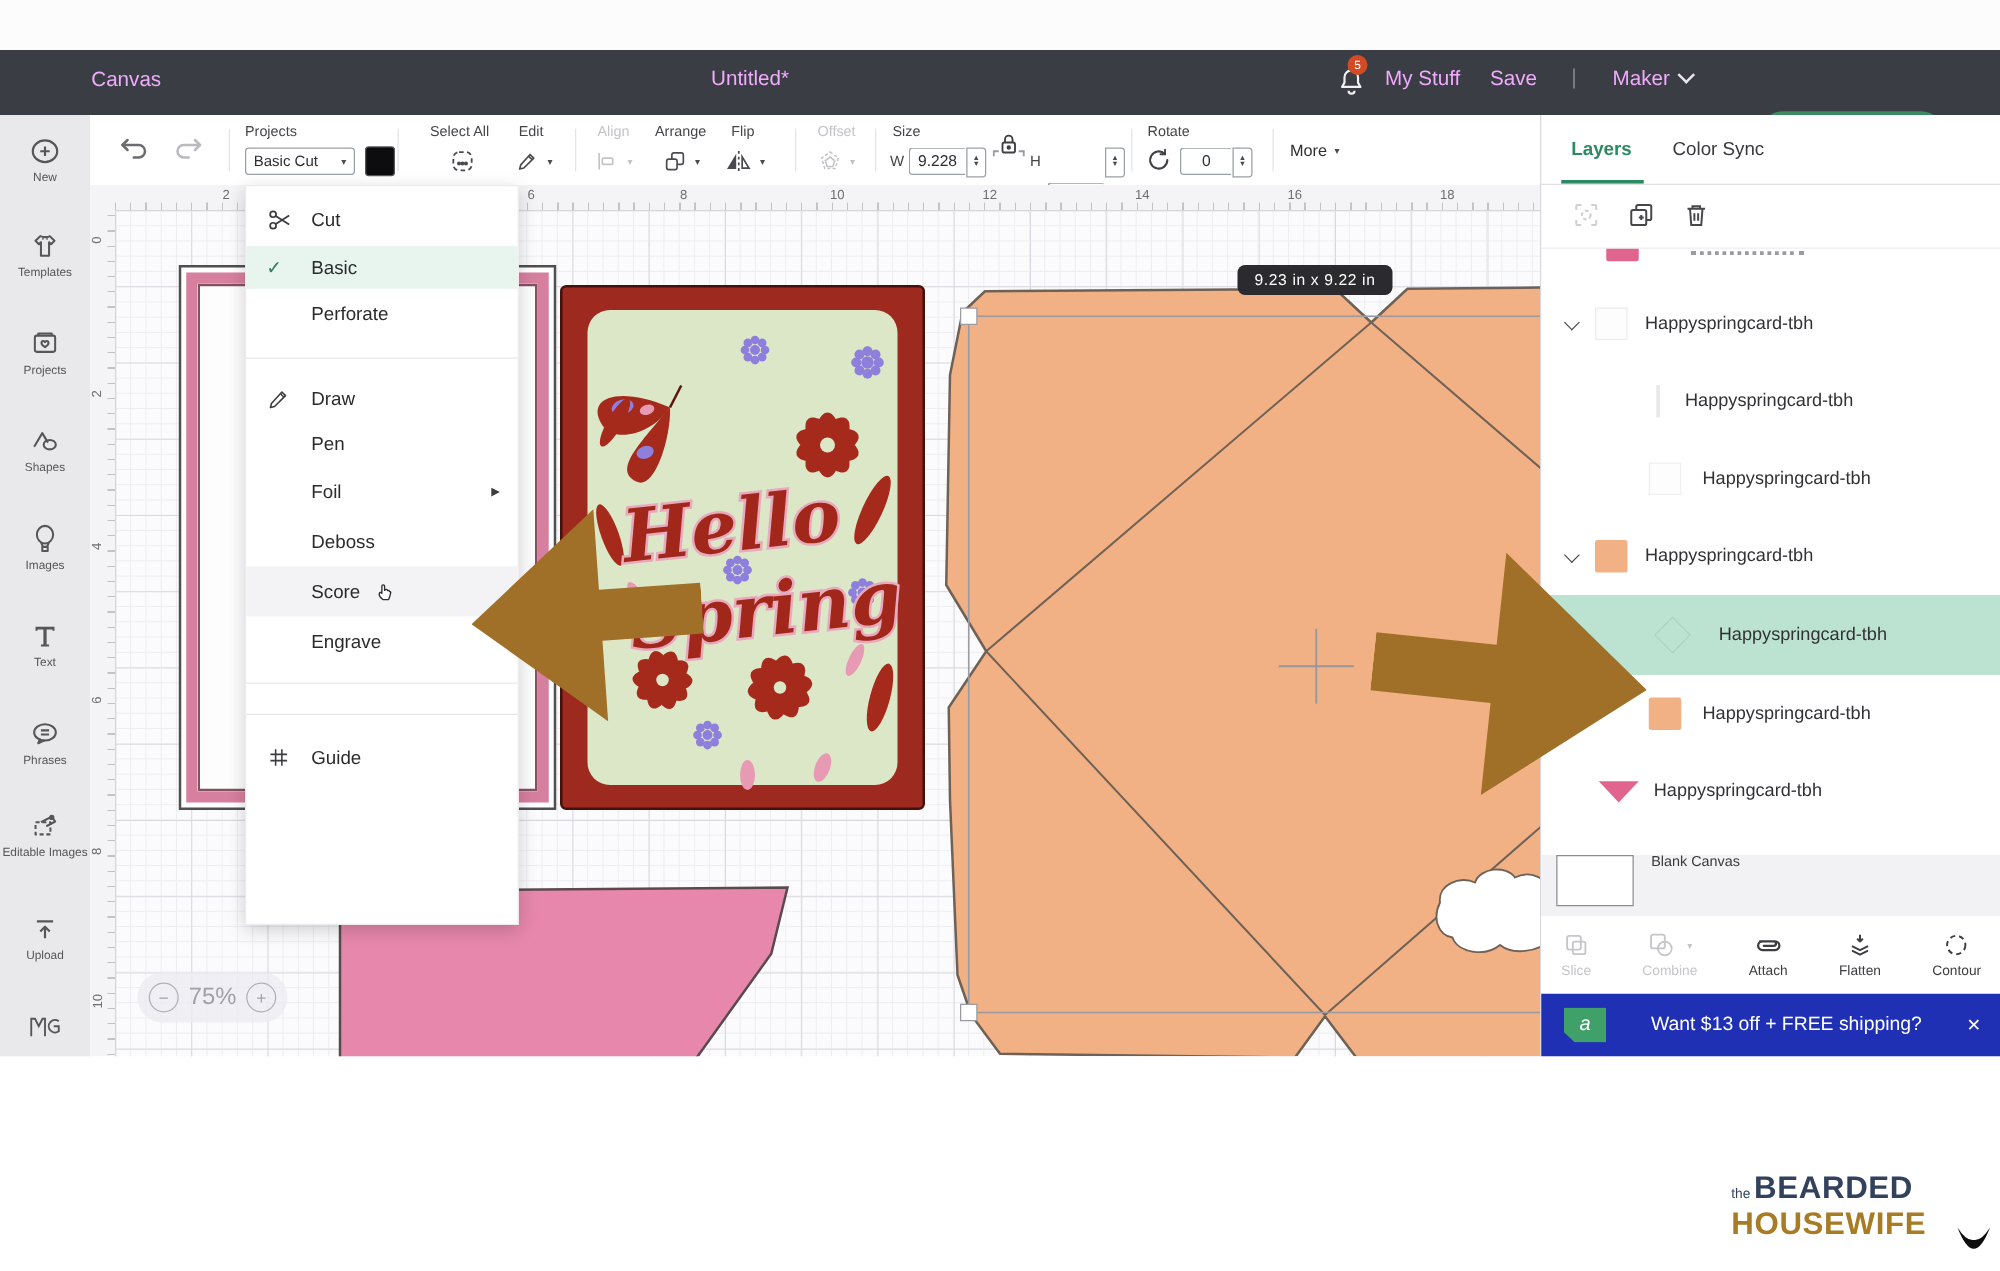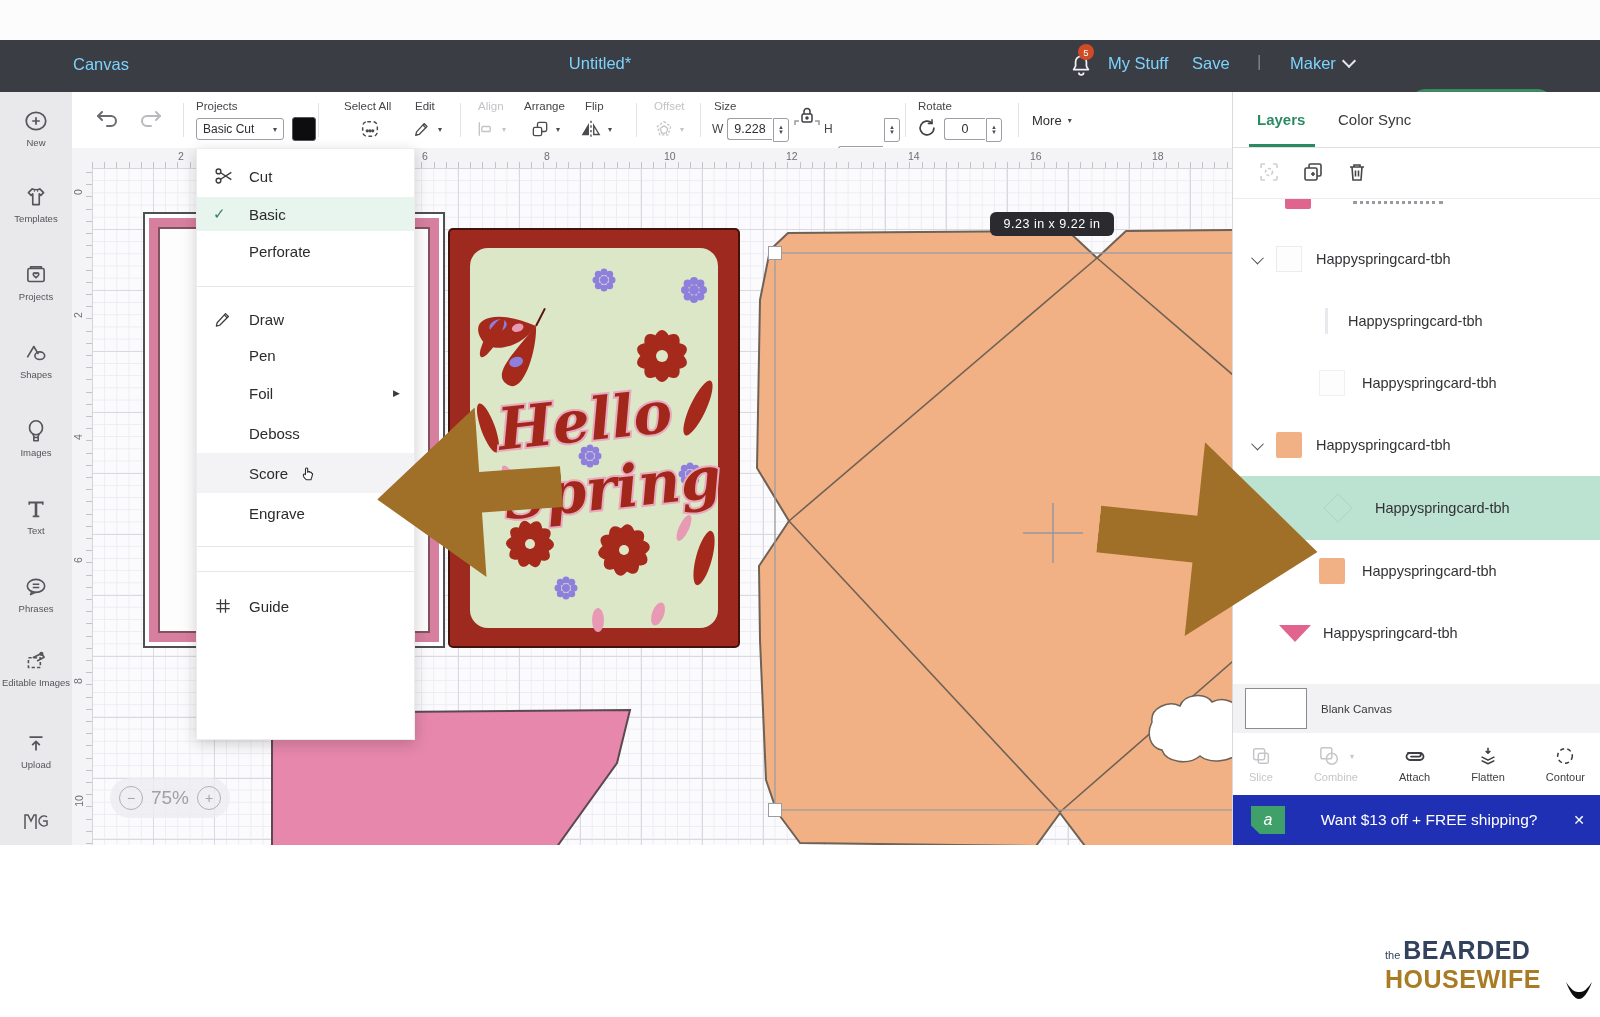--- a/index.html
+++ b/index.html
@@ -4,21 +4,21 @@
 <style>
   html,body{margin:0;padding:0;background:#fff}
   .screen{position:relative;width:1600px;height:1017px;overflow:hidden;background:#fff;font-family:"Liberation Sans",sans-serif}
   .abs{position:absolute}
   svg{display:block}
   
   .topstrip{left:0;top:0;width:1600px;height:40px;background:#fdfcfd}
   .header{left:0;top:40px;width:1600px;height:52px;background:#3a3d44;color:#f2f2f4}
   .hbar{width:26px;height:3px;background:#fff;border-radius:2px;margin:4px 0}
   .hbtn{left:18px;top:56px;cursor:pointer}
-  .htxt{font-size:16.5px;color:#7dd3fc}
+  .htxt{font-size:16.5px;color:#f0abfc}
   .makeit{left:1409px;top:49px;width:145px;height:34px;background:#3c8a61;border-radius:17px;color:#fff;font-size:13.5px;display:flex;align-items:center;justify-content:center;cursor:pointer}
   .badge{position:absolute;left:10px;top:-8px;width:16px;height:16px;border-radius:8px;background:#d14b27;color:#fff;font-size:9.5px;display:flex;align-items:center;justify-content:center}
   .chev{display:inline-block;width:8px;height:8px;border-right:2px solid #e8e8ea;border-bottom:2px solid #e8e8ea;transform:rotate(45deg);margin-left:8px;margin-bottom:3px}
   
   .sidebar{left:0;top:92px;width:72px;height:753px;background:#e9e8ea;border-right:1px solid #d9d9dd}
   .sbi{position:absolute;left:0;width:72px;text-align:center;color:#55555a;font-size:9.5px;cursor:pointer}
   .sbi svg{margin:0 auto 3px auto}
   
   .toolbar{left:72px;top:92px;width:1160px;height:56px;background:#fff;border-bottom:1px solid #e0e0e4}
   .tlab{position:absolute;top:8px;font-size:11.5px;color:#45454a;white-space:nowrap}
@@ -611,21 +611,21 @@
     </div>
     <div class="lrow" style="top:448px;height:62px">
       <div class="sw" style="width:26px;height:26px;margin-left:86px;background:#f2b184;border-radius:2px"></div>
       <span style="margin-left:17px">Happyspringcard-tbh</span>
     </div>
     <div class="lrow" style="top:510px;height:62px">
       <div style="margin-left:46px;width:0;height:0;border-left:16px solid transparent;border-right:16px solid transparent;border-top:17px solid #e0648e"></div>
       <span style="margin-left:12px">Happyspringcard-tbh</span>
     </div>
 
-    <div class="abs" style="left:0;top:592px;width:368px;height:49px;background:#f2f2f4;display:flex;align-items:center">
+    <div class="abs" style="left:0;top:592px;width:368px;height:49px;background:#f2f2f4;display:flex;align-items:flex-start">
       <div style="width:60px;height:39px;background:#fff;border:1.5px solid #8c8c90;margin-left:12px"></div>
       <span style="margin-left:14px;font-size:11.5px;color:#3a3a3e">Blank Canvas</span>
     </div>
 
     <div class="abs" style="left:0;top:641px;width:368px;height:62px;background:#fff;display:flex;justify-content:space-between;align-items:center;padding:0 16px;box-sizing:border-box">
       <div class="ptool dis">
         <svg width="22" height="22" viewBox="0 0 24 24" fill="none" stroke="#c6c6ca" stroke-width="1.6">
             <rect x="4" y="4" width="12" height="12" rx="2"></rect>
             <rect x="9" y="9" width="11" height="11" rx="2"></rect>
           </svg>

